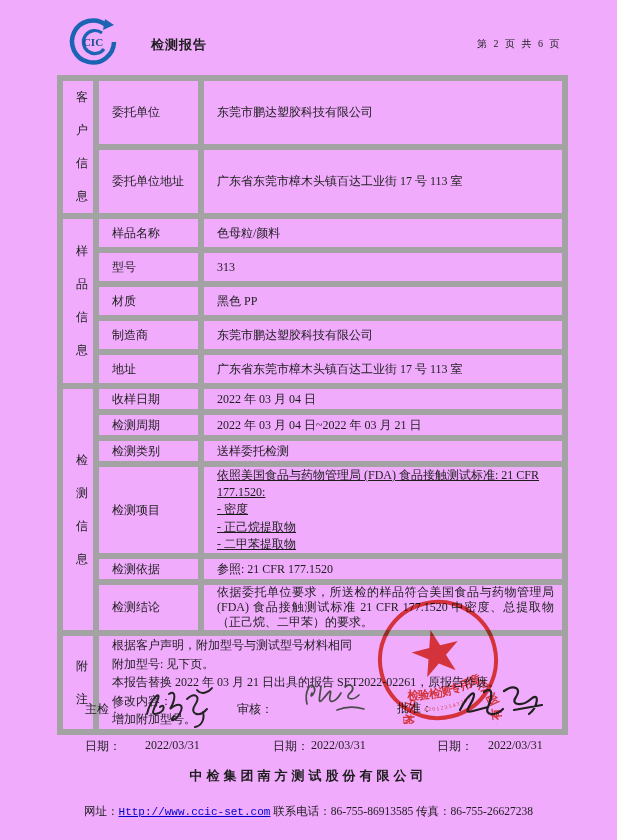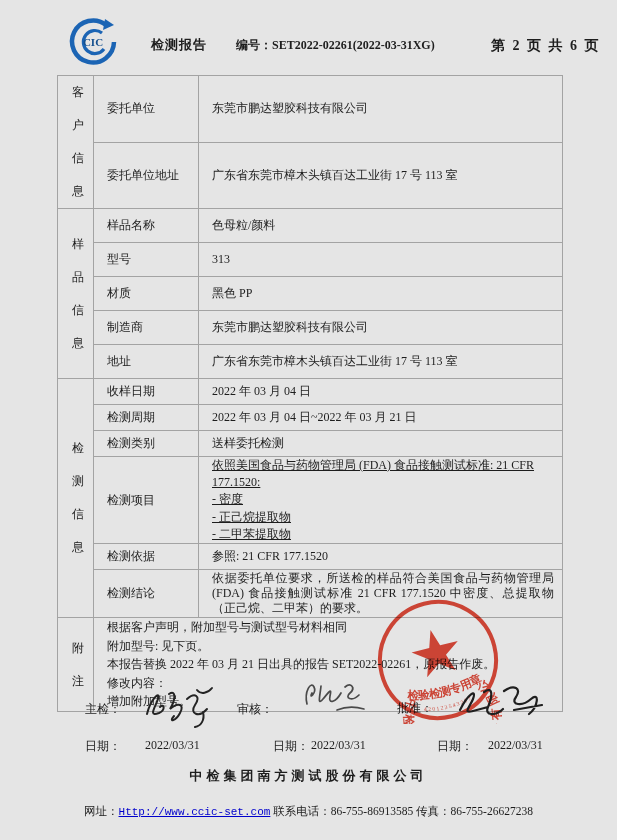--- a/index.html
+++ b/index.html
@@ -1,28 +1,28 @@
 <!DOCTYPE html>
 <html><head>
 <meta charset="utf-8">
 <style>
   * { margin:0; padding:0; box-sizing:border-box; }
   html,body { background:#ffffff; }
   body { font-family:"Liberation Serif","DejaVu Serif",serif; color:#1d1d1d; }
-  .page { position:relative; width:617px; height:840px; background:#e5e5e5; overflow:hidden; }
+  .page { position:relative; width:617px; height:840px; background:#f0abfc; overflow:hidden; }
 
   
   .logo { position:absolute; left:61px; top:16px; width:64px; height:52px; }
   .hdr-title { position:absolute; left:151px; top:36px; font-size:13px; font-weight:bold; letter-spacing:1px;text-align:center; }
   .hdr-no { position:absolute; left:236px; top:37px; font-size:12px; font-weight:bold; }
-  .hdr-page { position:absolute; left:491px; top:37px; font-size:14px; font-weight:bold; letter-spacing:2px; }
+  .hdr-page { position:absolute; left:477px; top:37px; font-size:10px; font-weight:normal; letter-spacing:2px; }
 
   
   table.report { position:absolute; left:57px; top:75px; width:505px; border-collapse:collapse; table-layout:fixed; font-size:12px; }
-  table.report td { border:1px solid #a3a3a3; vertical-align:middle; padding:0 8px 0 13px; line-height:15px; }
+  table.report td { border:6px solid #a3a3a3; vertical-align:middle; padding:0 8px 0 13px; line-height:15px; }
   col.c1 { width:36px; } col.c2 { width:105px; } col.c3 { width:364px; }
   td.sec { text-align:center; padding:0 2px; }
   td.sec div { line-height:33px; }
   tr.r34 td { height:34px; }
   tr.r26 td { height:26px;font-family:Liberation Serif, serif; }
   td.items { padding-top:4px; padding-bottom:4px; }
   td.items div { line-height:17.2px;text-decoration:underline; }
   td.concl { line-height:16px; text-align:justify; padding-top:2px; padding-bottom:2px; height:48px; }
   td.notes { padding-top:3px; padding-bottom:3px; }
   td.notes div { line-height:18.6px;font-family:Liberation Serif, serif; }
@@ -48,21 +48,20 @@
 
 <div class="page">
 
   <svg class="logo" viewBox="0 0 64 52" aria-hidden="true">
     <path d="M 45 9 A 21 21 0 1 0 53 26" fill="none" stroke="#1b64b4" stroke-width="4.5"></path>
     <polygon points="44,3 53,9 42,14" fill="#1b64b4"></polygon>
     <path d="M 41 17 A 11.5 11.5 0 1 0 43 33" fill="none" stroke="#1b64b4" stroke-width="3.2"></path>
     <text x="32" y="30" text-anchor="middle" font-size="11" font-weight="bold" fill="#15508f" font-family="Liberation Serif, serif">CIC</text>
   </svg>
   <div class="hdr-title">检测报告</div>
-  <div class="hdr-no"><span>编号：</span><span>SET2022-02261(2022-03-31XG)</span></div>
   <div class="hdr-page">第 2 页 共 6 页</div>
 
   <table class="report">
     <colgroup>
         <col class="c1">
         <col class="c2">
         <col class="c3">
       </colgroup>
     <tbody>
 

